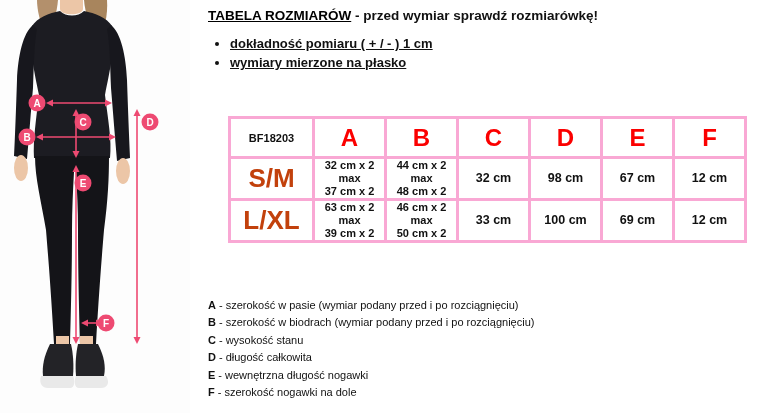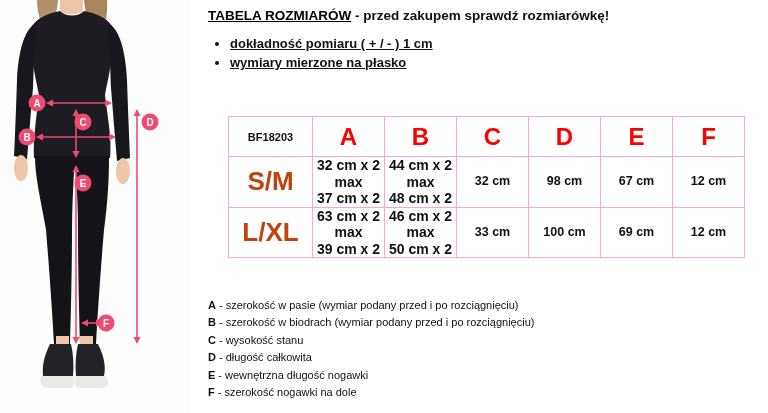--- a/index.html
+++ b/index.html
@@ -24,31 +24,31 @@
   .intro li { font-size: 13px; font-weight: bold; line-height: 19px; color: #111; text-decoration: underline; }
 
   
   table.size-table {
     position: absolute; left: 228px; top: 116px;
     border-collapse: collapse;
     table-layout: fixed;
     width: 516px;
   }
   table.size-table td {
-    border: 1px solid #f9a8d4;
+    border: 3px solid #f9a8d4;
     text-align: center; vertical-align: middle;
     background: #fff;
   }
   td.code-cell   { width: 84px; font-size: 11px; font-weight: bold; color: #111; }
   td.letter-cell { width: 72px; font-size: 24px; font-weight: bold; color: #fb0000; }
   tr.hdr  td { height: 40px; }
   tr.data td { height: 38px; }
   td.size-cell { font-size: 26px; font-weight: bold; color: #c2410c; }
   td.val-cell  { font-size: 12.5px; font-weight: bold; color: #111; white-space: pre-line; line-height: 1.25; }
-  td.val-multi { font-size: 14px; line-height: 1.18; }
+  td.val-multi { font-size: 11px; line-height: 1.18; }
 
   
   .legend { position: absolute; left: 208px; top: 297px; width: 420px; }
   .legend-line { font-size: 11px; line-height: 17.4px; color: #111; }
   .legend-letter { font-weight: bold; margin-right: 3px; }
 </style>
 </head>
 <body>
 
 <div class="page">
@@ -158,21 +158,21 @@
         <g>
           <circle cx="106" cy="323" r="8.5" fill="#ee4a72"></circle>
           <text x="106" y="326.6" fill="#fff">F</text>
         </g>
       </g>
     </svg>
   </div>
 
   <div class="intro">
     <div class="title-line">
-      <span class="title-red">TABELA ROZMIARÓW</span><span> - przed zakupem sprawdź rozmiarówkę!</span>
+      <span class="title-red">TABELA ROZMIARÓW</span><span> - przed wymiar sprawdź rozmiarówkę!</span>
     </div>
     <ul>
       <li>dokładność pomiaru ( + / - ) 1 cm</li>
       <li>wymiary mierzone na płasko</li>
     </ul>
   </div>
 
   <table class="size-table">
     <tbody>
         <tr class="hdr">

